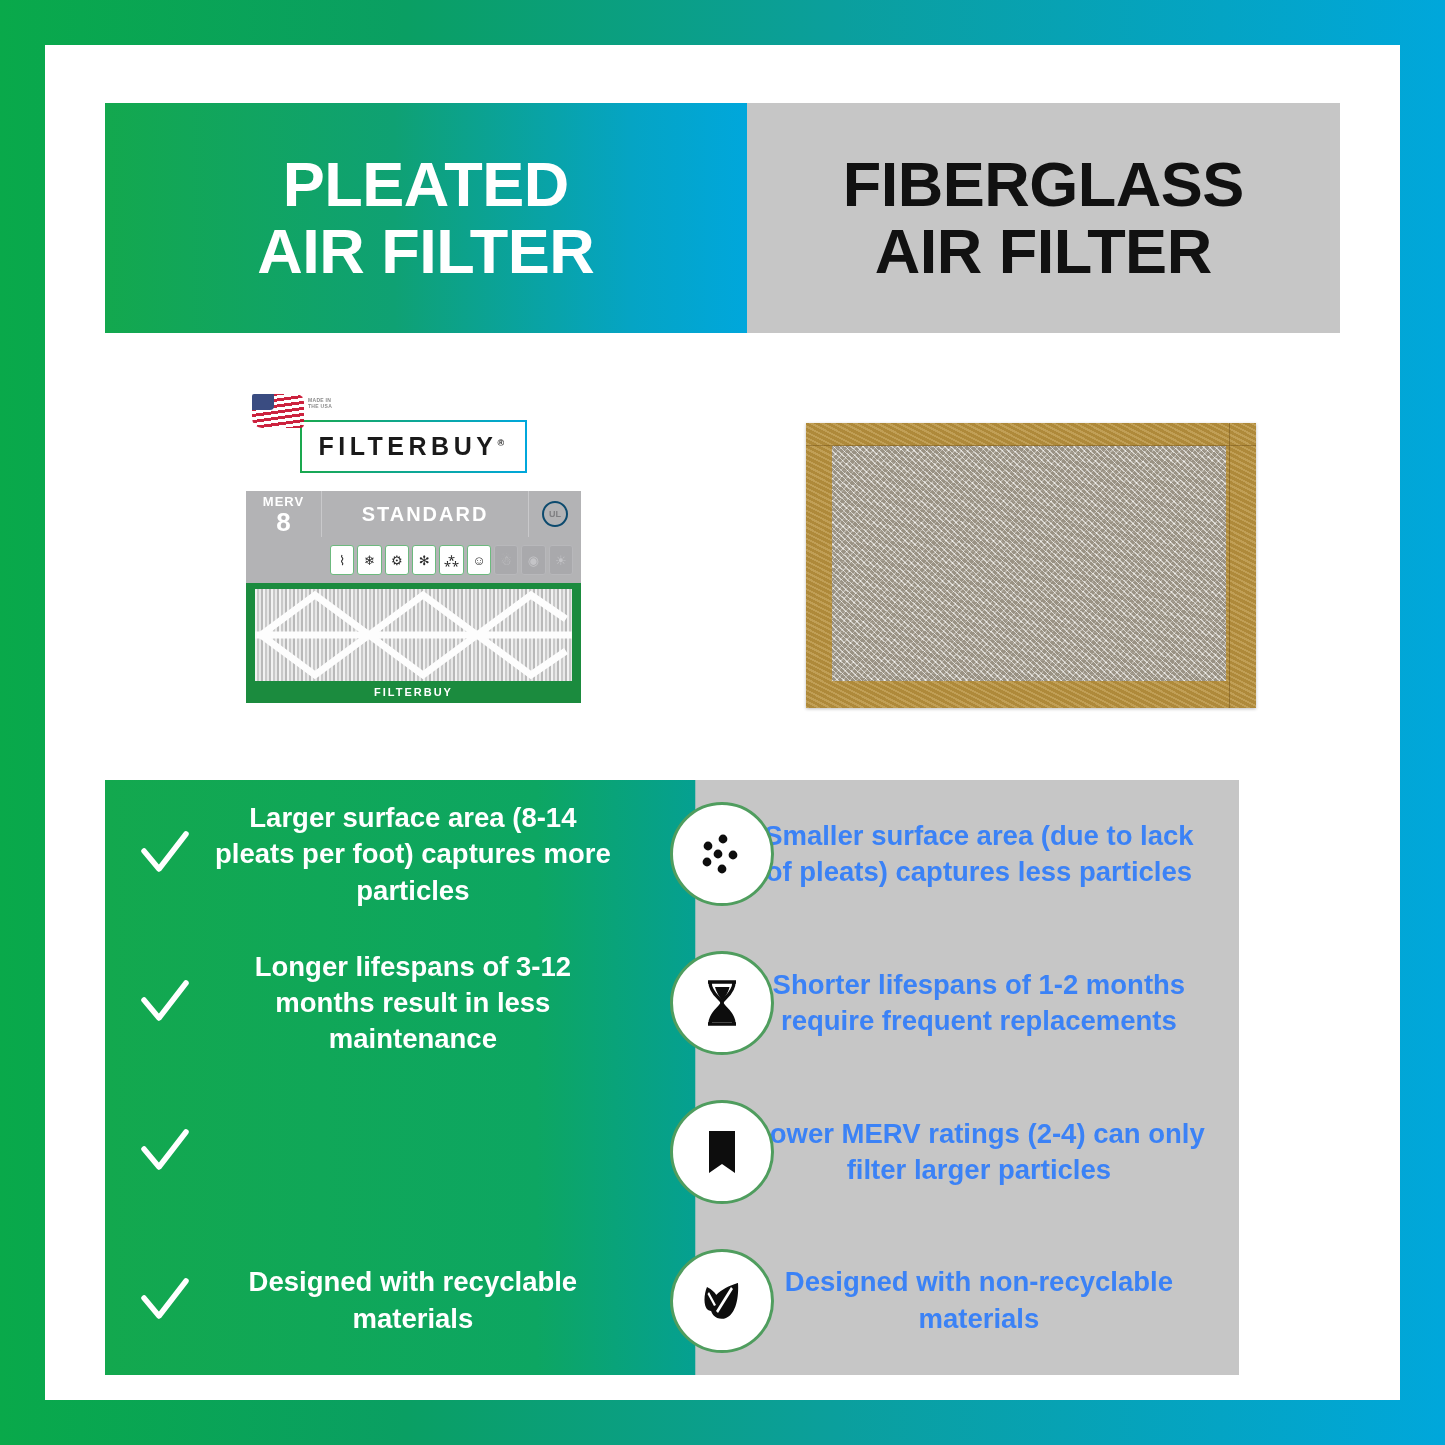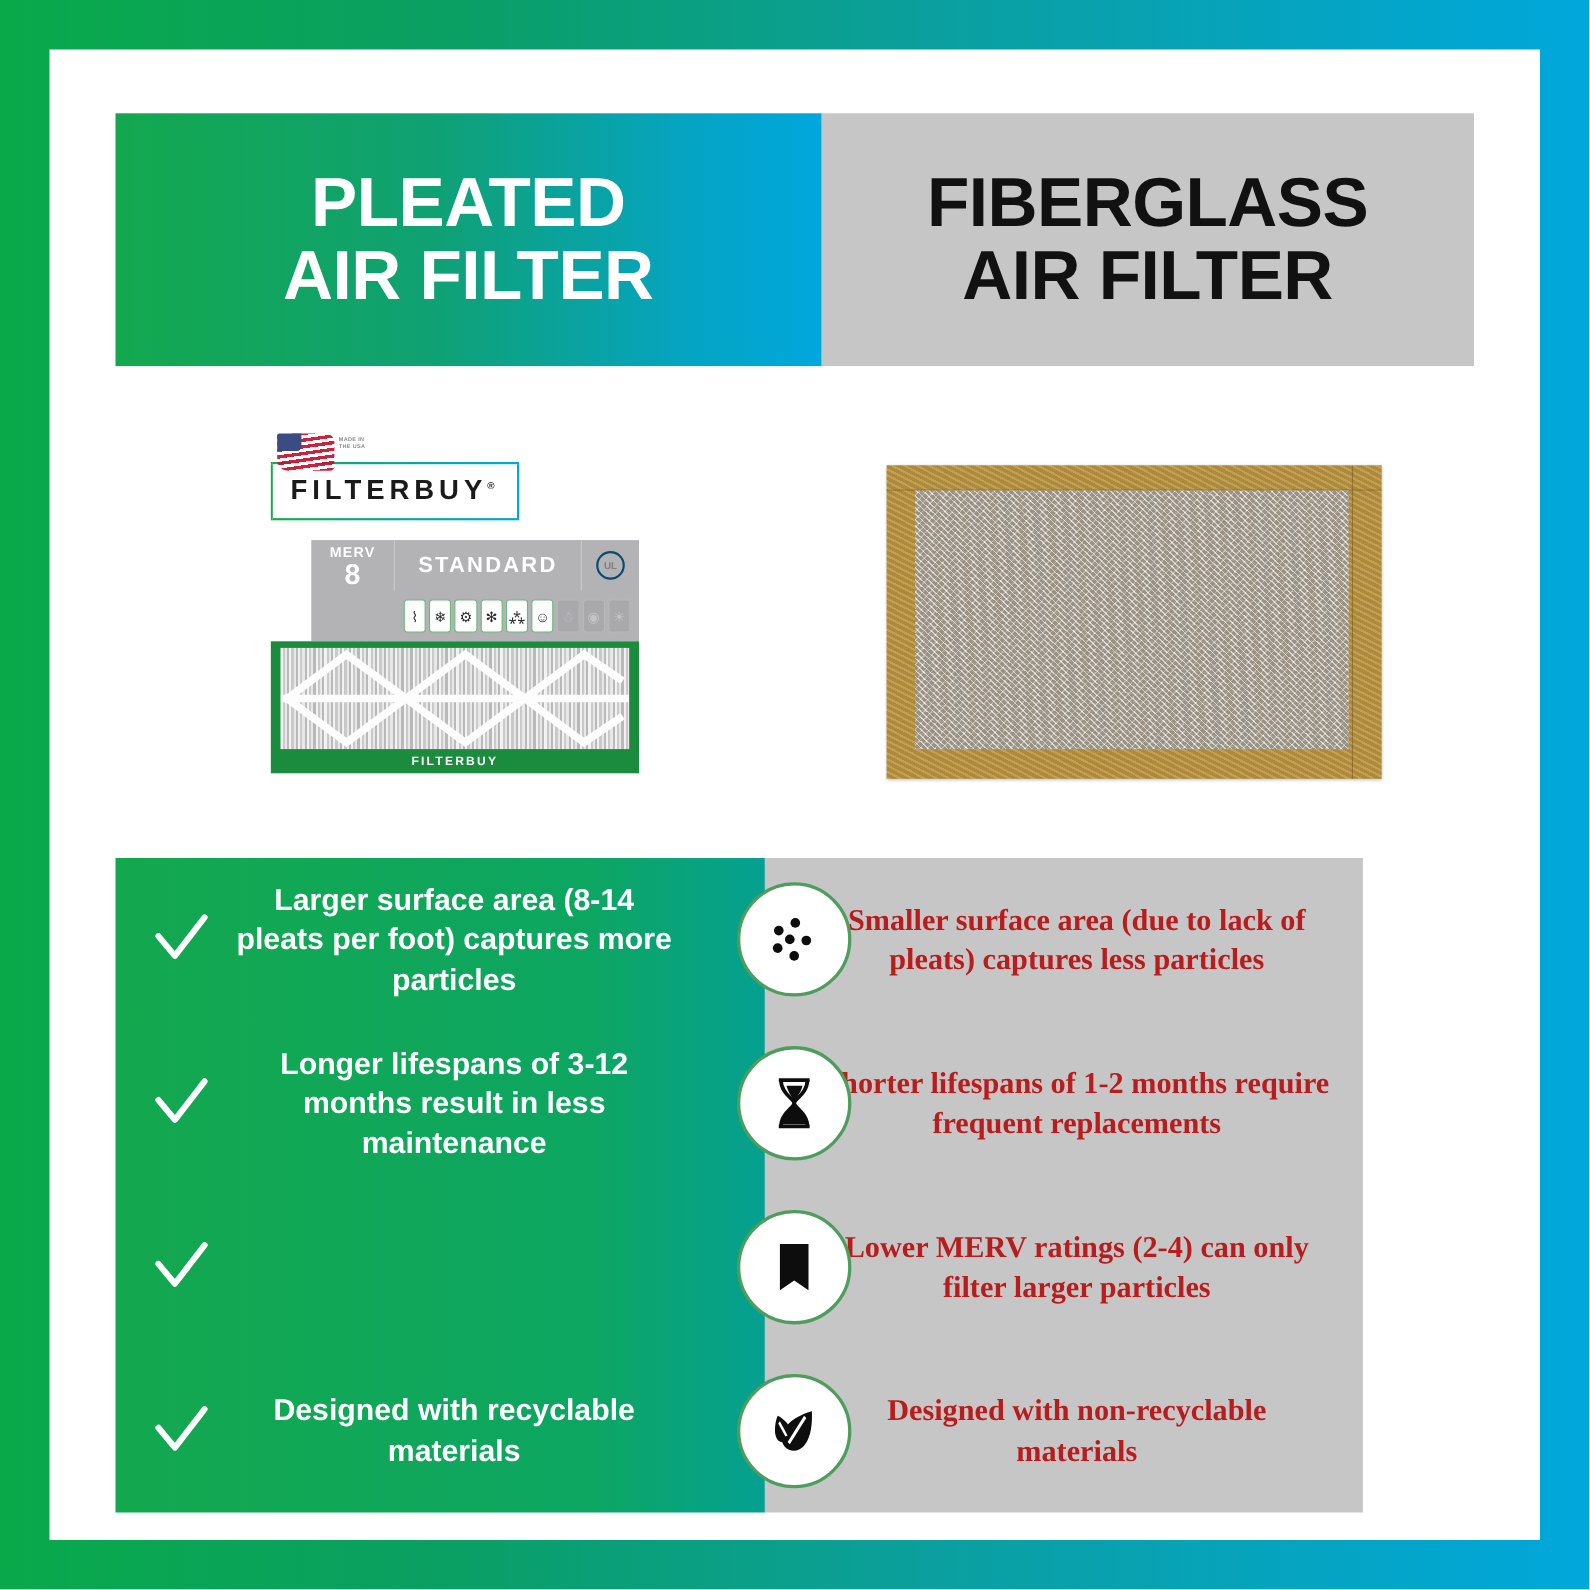--- a/index.html
+++ b/index.html
@@ -86,20 +86,21 @@
     height: 355px;
     background: #ffffff;
     overflow: hidden;
   }
   #pkg-top {
     position: relative;
     height: 103px;
     background: #ffffff;
     display: flex;
     align-items: center;
+    justify-content: center;
   }
   #pkg-flag {
     position: absolute;
     left: 6px; top: 6px;
     width: 52px; height: 34px;
     background:
       repeating-linear-gradient(-8deg, #c8102e 0 3px, #ffffff 3px 6px);
     border-radius: 2px 8px 4px 10px;
     opacity: 0.92;
   }
@@ -152,21 +153,20 @@
     font-size: 6.5px;
     font-weight: bold;
     letter-spacing: 0.3px;
     margin-top: 2px;
   }
 
   #pkg-grey {
     height: 92px;
     background: #b3b3b5;
     position: relative;
-    margin-left: 37px;
   }
   #pkg-grey-top {
     height: 46px;
     display: flex;
   }
   #pkg-merv {
     width: 76px;
     border-right: 1px solid #c9c9cb;
     display: flex;
     flex-direction: column;
@@ -343,25 +343,24 @@
     background: #ffffff;
     display: flex;
     align-items: center;
     justify-content: center;
   }
   .cmp-right {
     width: 618px;
     padding-left: 78px;
     padding-right: 30px;
     text-align: center;
-    color: #b91c1c;
+    color: #3b82f6;
     font-size: 27.5px;
     font-weight: bold;
     line-height: 1.32;
-    font-family: Liberation Serif, serif;
   }
 </style>
 </head>
 <body>
 
 <div id="infographic">
   <div id="canvas">
 
     <div id="header-row">
       <div class="header-cell" id="header-pleated">

